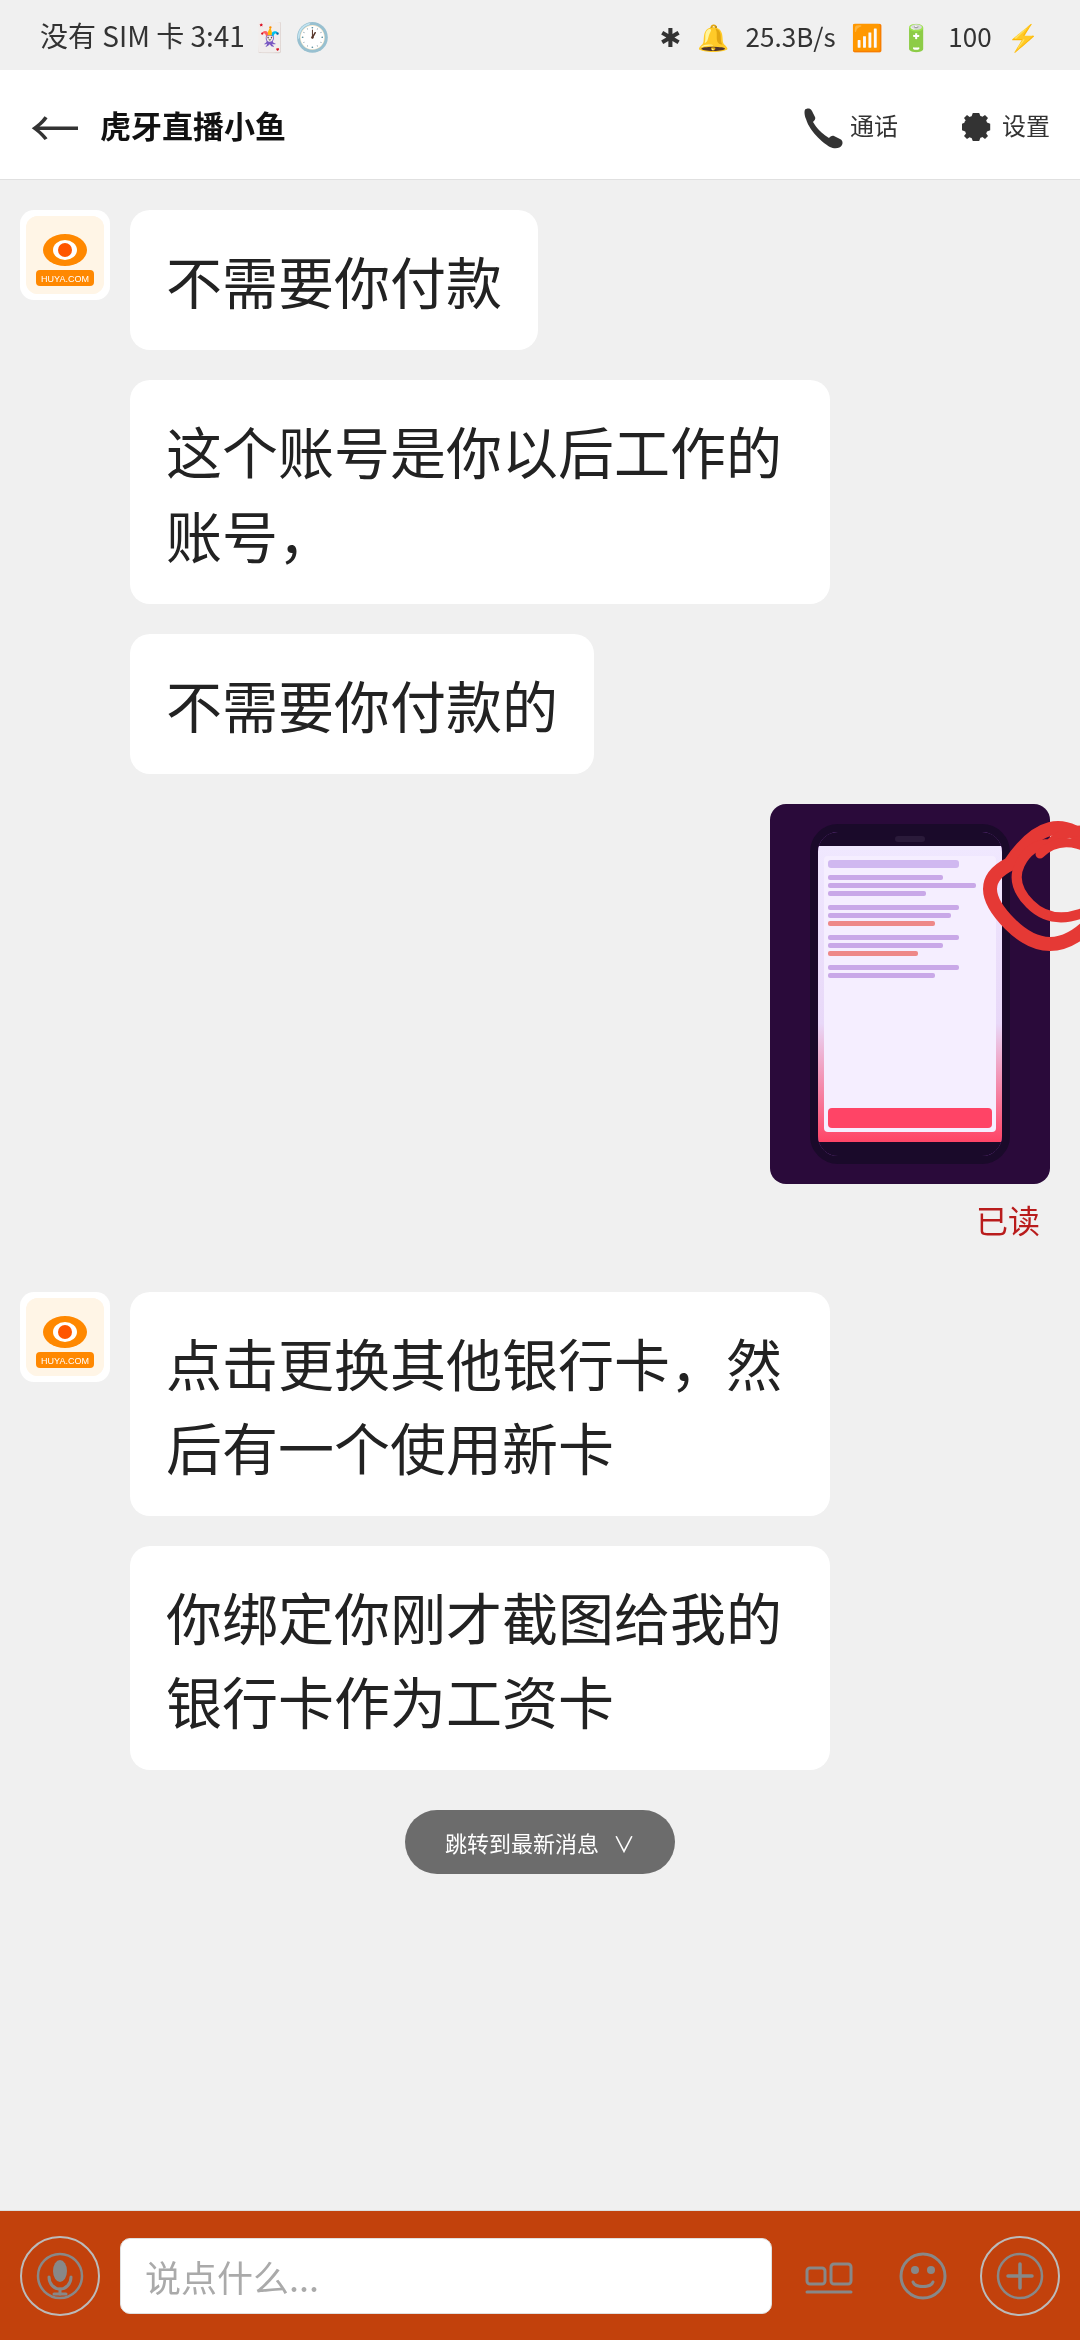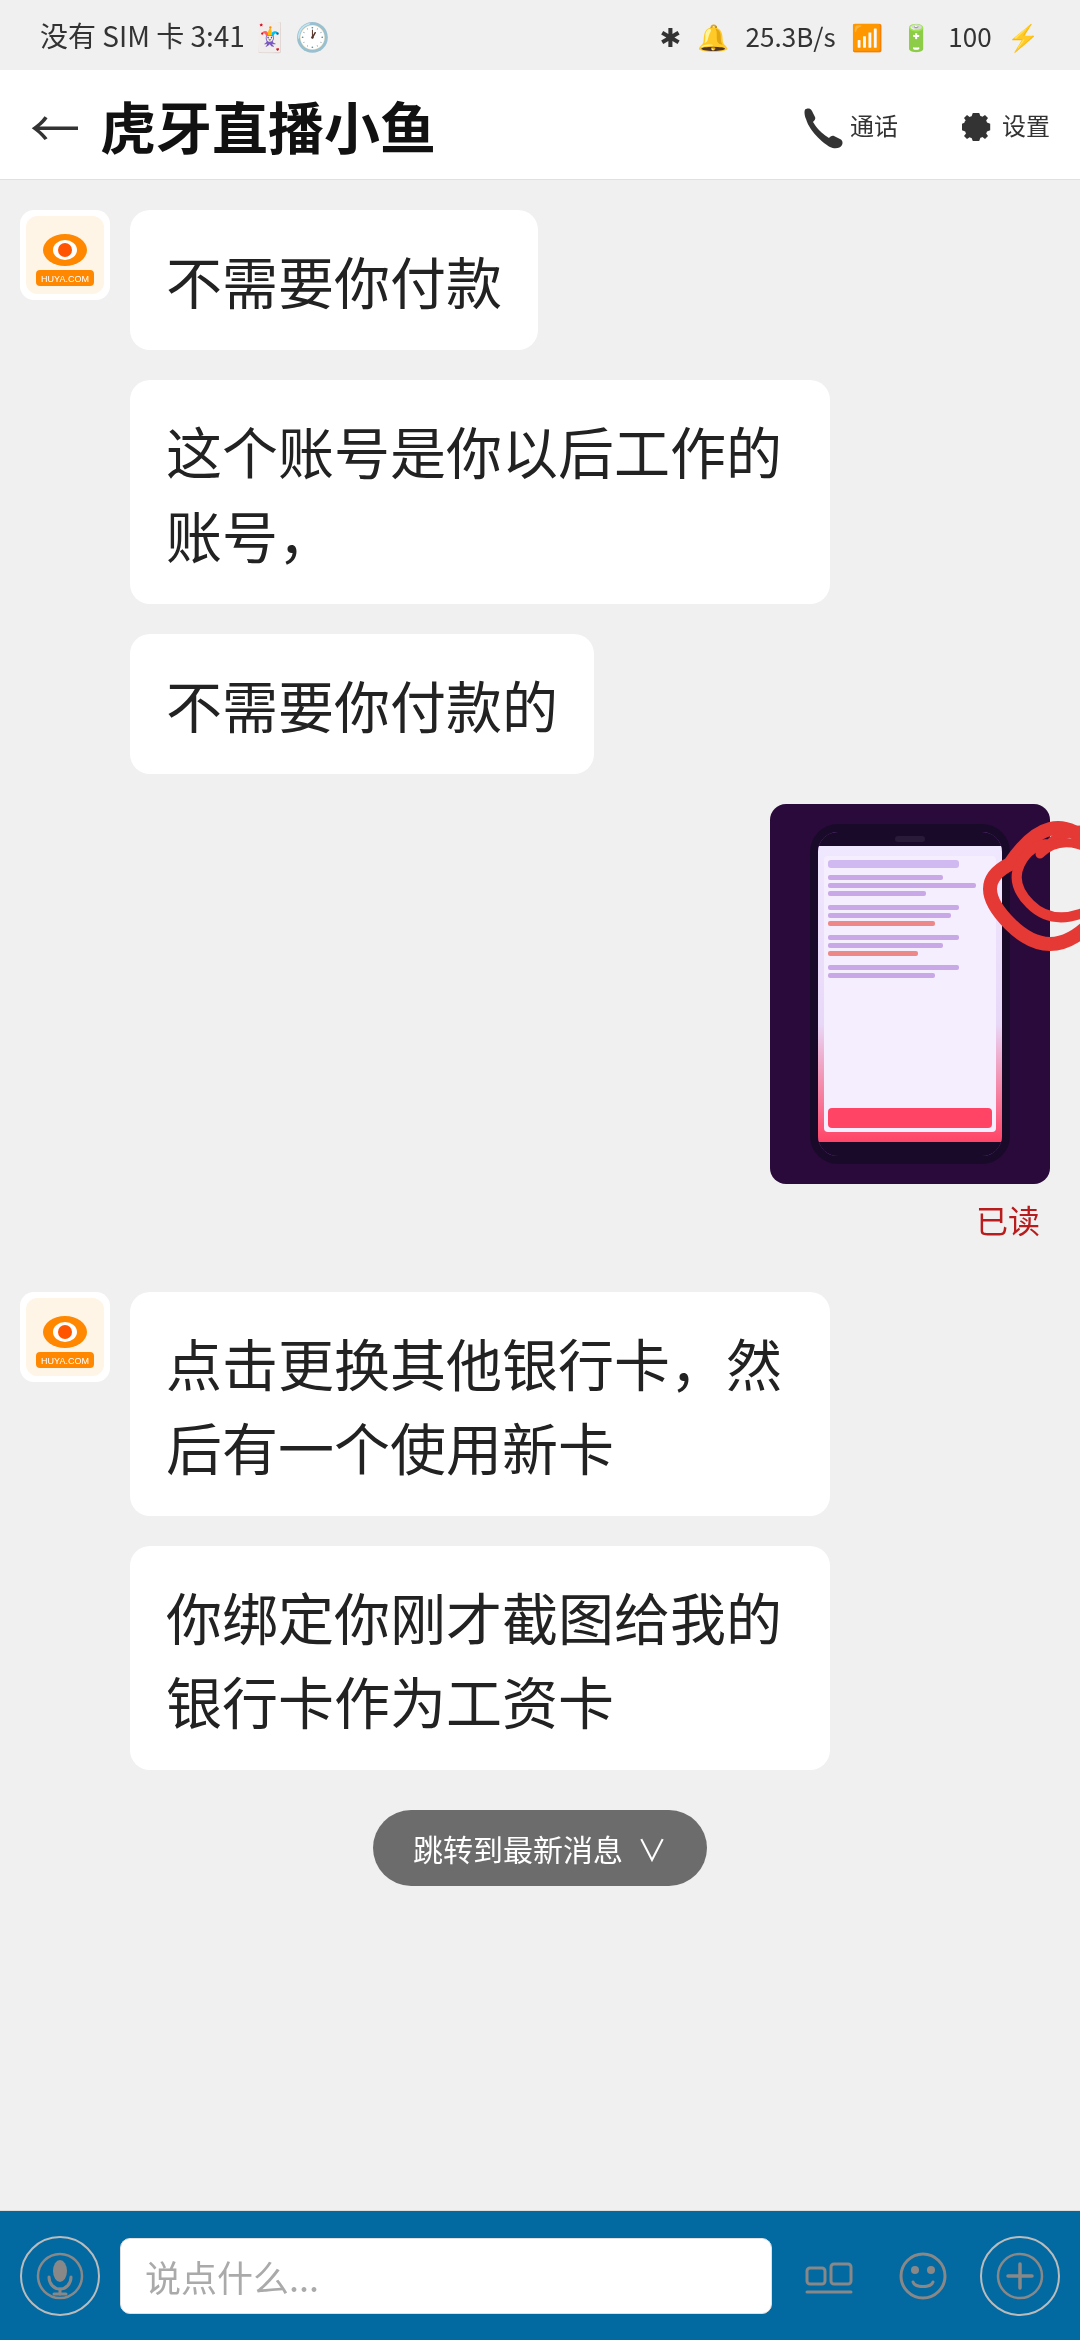--- a/index.html
+++ b/index.html
@@ -38,21 +38,21 @@
       padding: 0 30px;
       border-bottom: 1px solid #e0e0e0;
     }
     .back-btn {
       font-size: 50px;
       color: #333;
       margin-right: 20px;
       cursor: pointer;
     }
     .header-title {
-      font-size: 56px;
+      font-size: 31px;
       font-weight: 600;
       color: #111;
       flex: 1;
     }
     .header-icons {
       display: flex;
       align-items: center;
       gap: 50px;
     }
     .header-icon-item {
@@ -186,31 +186,31 @@
     
     .jump-to-latest {
       position: absolute;
       bottom: 160px;
       left: 50%;
       transform: translateX(-50%);
       background: rgba(0,0,0,0.55);
       color: #fff;
       border-radius: 40px;
       padding: 16px 40px;
-      font-size: 30px;
+      font-size: 22px;
       display: flex;
       align-items: center;
       gap: 14px;
       white-space: nowrap;
       cursor: pointer;
     }
 
     
     .input-bar {
-      background: #0369a1;
+      background: #c2410c;
       border-top: 1px solid #ddd;
       height: 130px;
       display: flex;
       align-items: center;
       padding: 15px 20px;
       gap: 20px;
     }
     .voice-btn {
       width: 80px;
       height: 80px;

